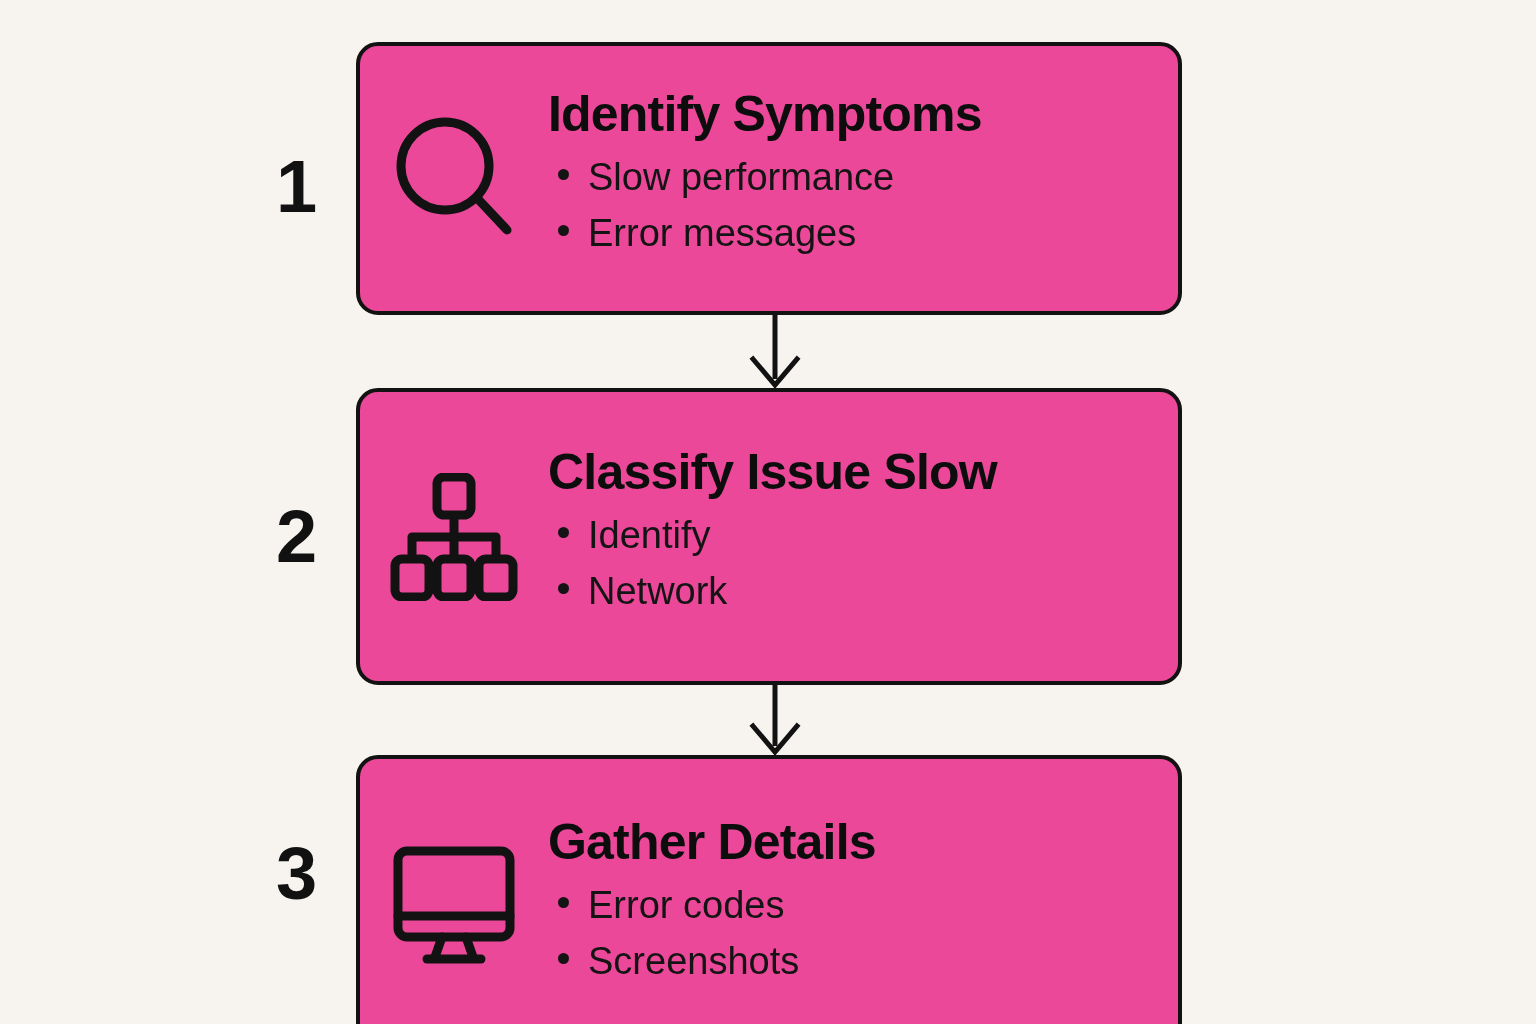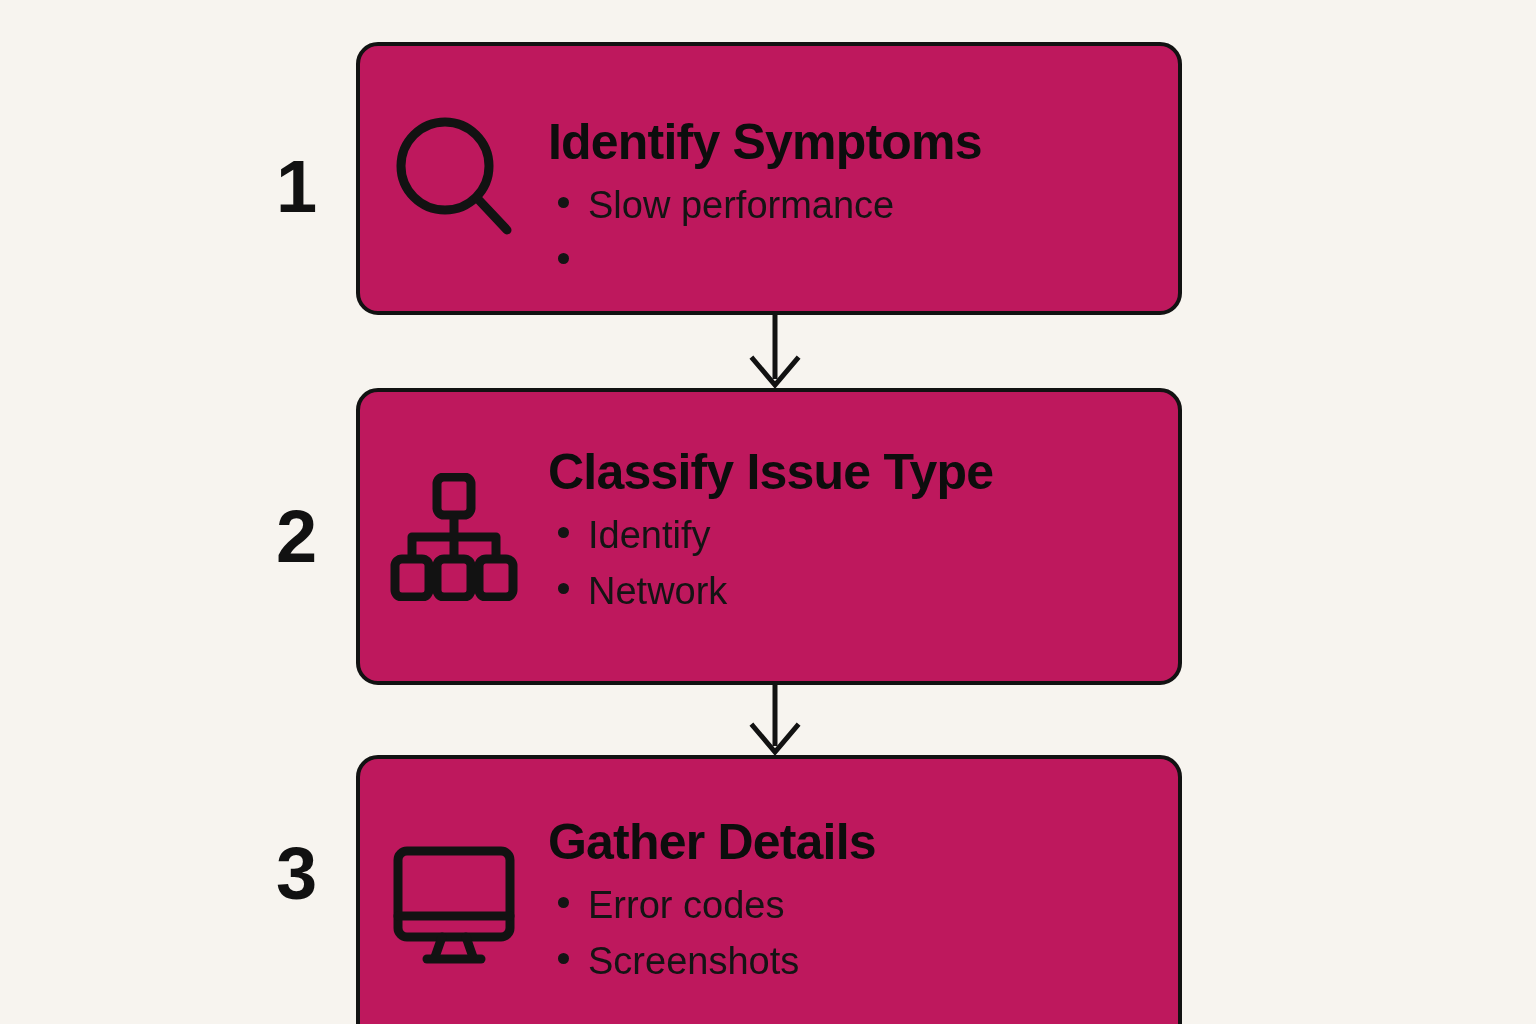--- a/index.html
+++ b/index.html
@@ -40,21 +40,21 @@
     letter-spacing: -1px;
   }
 
   .card {
     position: absolute;
     left: 356px;
     width: 826px;
     box-sizing: border-box;
     border: 4px solid #121212;
     border-radius: 22px;
-    background: #be185d;
+    background: #ec4899;
     display: flex;
     flex-direction: row;
     align-items: center;
   }
 
   .card-icon {
     flex: 0 0 auto;
     width: 188px;
     display: flex;
     align-items: center;
@@ -126,20 +126,21 @@
 
       <div class="card-body">
         <div class="card-title">Identify Symptoms</div>
         <ul class="bullet-list">
           <li>
             <span class="dot"></span>
             <span>Slow performance</span>
           </li>
           <li>
             <span class="dot"></span>
+            <span>Error messages</span>
           </li>
         </ul>
       </div>
     </div>
   </div>
 
   <div class="arrow" style="top:315px; height:73px;">
     <svg width="64" height="73" viewBox="0 0 64 73" aria-hidden="true">
       <line x1="32" y1="0" x2="32" y2="64" stroke="#121212" stroke-width="5"></line>
       <polyline points="10,44 32,70 54,44" fill="none" stroke="#121212" stroke-width="5" stroke-linecap="square" stroke-linejoin="miter"></polyline>
@@ -159,21 +160,21 @@
             <rect x="8" y="86" width="34" height="38" rx="7"></rect>
             <rect x="50" y="86" width="34" height="38" rx="7"></rect>
             <rect x="92" y="86" width="34" height="38" rx="7"></rect>
             <line x1="67" y1="42" x2="67" y2="86"></line>
             <polyline points="25,86 25,64 109,64 109,86"></polyline>
           </g>
         </svg>
       </div>
 
       <div class="card-body">
-        <div class="card-title">Classify Issue Type</div>
+        <div class="card-title">Classify Issue Slow</div>
         <ul class="bullet-list">
           <li>
             <span class="dot"></span>
             <span>Identify</span>
           </li>
           <li>
             <span class="dot"></span>
             <span>Network</span>
           </li>
         </ul>

